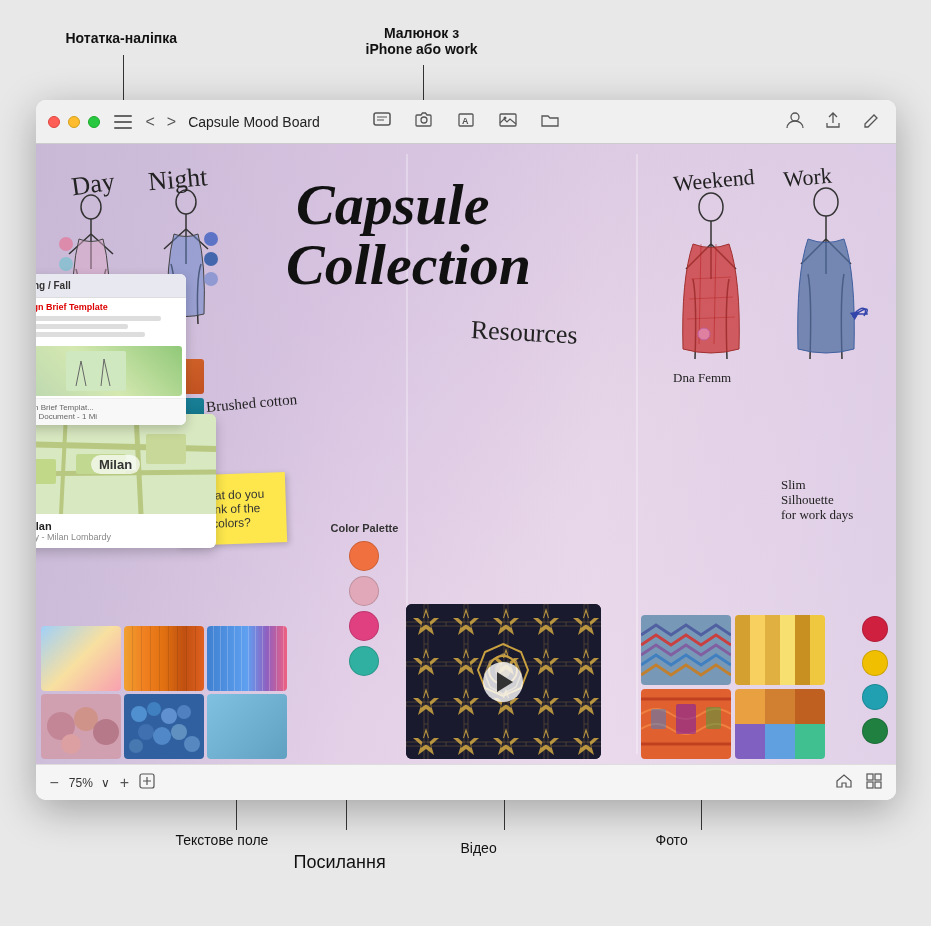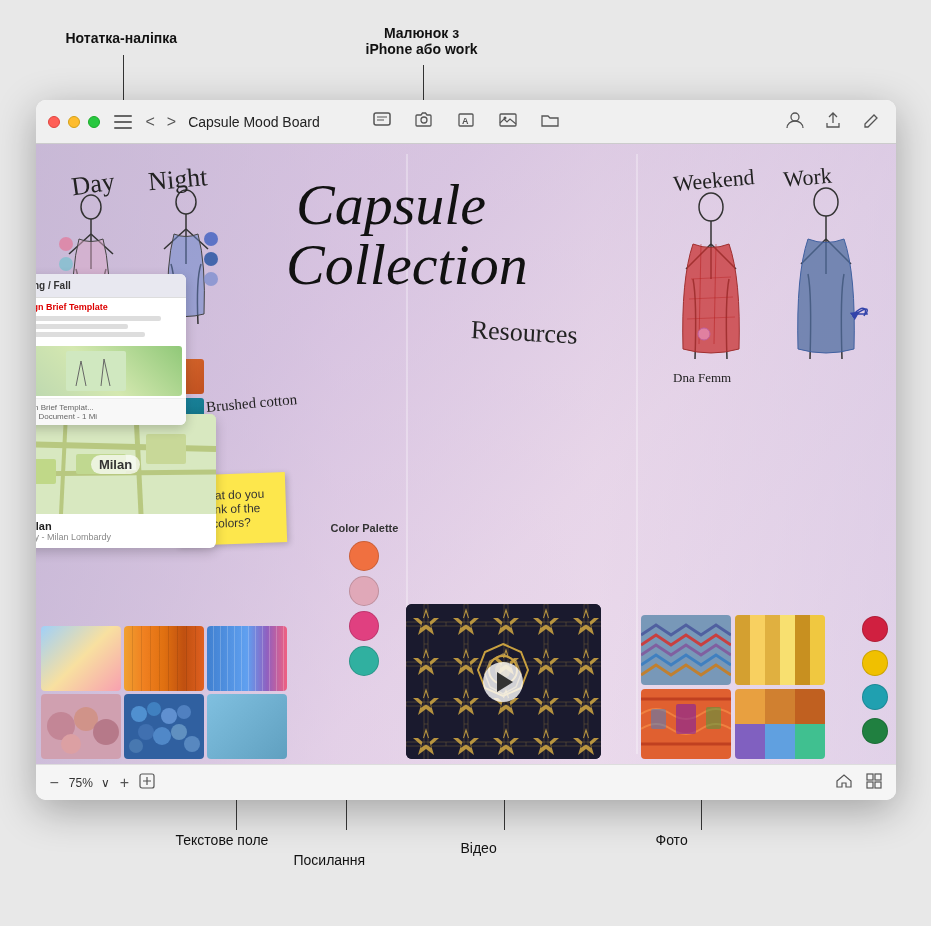--- a/index.html
+++ b/index.html
@@ -396,21 +396,21 @@
             <path d="M3 13L12 4l3 3-9 9H3v-3z" fill="none" stroke="#555" stroke-width="1.3"></path>
           </svg>
       </button>
     </div>
   </div>
 
   <div class="canvas">
 
     <div style="position:absolute; inset:0; background: linear-gradient(to right, rgba(200,185,215,0.7) 0%, rgba(220,200,230,0.4) 35%, rgba(230,215,235,0.3) 65%, rgba(210,195,225,0.5) 100%); pointer-events:none;"></div>
 
-    <div style="position:absolute; top:25px; left:240px; z-index:3; pointer-events:none;">
+    <div style="position:absolute; top:25px; left:240px; z-index:3; pointer-events:none;font-weight:bold;">
       <svg width="360" height="130" viewBox="0 0 360 130">
         <text x="20" y="55" font-family="Brush Script MT, cursive" font-size="58" fill="#111" font-style="italic">Capsule</text>
         <text x="10" y="115" font-family="Brush Script MT, cursive" font-size="58" fill="#111" font-style="italic">Collection</text>
       </svg>
     </div>
 
     <div style="position:absolute; top:20px; left:30px; z-index:3;">
       <svg width="60" height="35">
           <text x="5" y="28" font-family="Brush Script MT, cursive" font-size="26" fill="#222" transform="rotate(-8,30,18)">Day</text>
         </svg>
@@ -660,20 +660,27 @@
       </svg>
     </div>
 
     <div style="position:absolute; top:220px; left:635px; font-family:'Brush Script MT',cursive; font-size:13px; color:#222; z-index:3;">
       <svg width="80" height="25">
           <text x="2" y="18" font-family="Brush Script MT, cursive" font-size="13" fill="#222">Dna Femm</text>
         </svg>
     </div>
 
 
+    <div style="position:absolute; top:330px; right:10px; font-family:'Brush Script MT',cursive; font-size:13px; color:#222; text-align:right; line-height:1.5; z-index:3;">
+      <svg width="110" height="55">
+          <text x="5" y="15" font-family="Brush Script MT, cursive" font-size="13" fill="#222">Slim</text>
+          <text x="5" y="30" font-family="Brush Script MT, cursive" font-size="13" fill="#222">Silhouette</text>
+          <text x="5" y="45" font-family="Brush Script MT, cursive" font-size="13" fill="#222">for work days</text>
+        </svg>
+    </div>
 
     <div style="position:absolute; bottom:5px; left:605px; display:grid; grid-template-columns:90px 90px; grid-template-rows:70px 70px; gap:4px;">
 
       <div style="border-radius:4px; overflow:hidden; position:relative;">
         <svg width="90" height="70" viewBox="0 0 90 70">
           <rect width="90" height="70" fill="#7898b8"></rect>
           <path d="M0 20 L15 10 L30 20 L45 10 L60 20 L75 10 L90 20" fill="none" stroke="#5060a0" stroke-width="3"></path>
           <path d="M0 30 L15 20 L30 30 L45 20 L60 30 L75 20 L90 30" fill="none" stroke="#c84040" stroke-width="3"></path>
           <path d="M0 40 L15 30 L30 40 L45 30 L60 40 L75 30 L90 40" fill="none" stroke="#8060a0" stroke-width="3"></path>
           <path d="M0 50 L15 40 L30 50 L45 40 L60 50 L75 40 L90 50" fill="none" stroke="#4080c0" stroke-width="3"></path>
@@ -762,16 +769,16 @@
 </div>
 
 <div class="bottom-annotations" style="position:relative; width:860px; height:80px; margin-top:0;">
 
   <div style="position:absolute; left:200px; top:0; width:1px; height:30px; background:#333;"></div>
   <div style="position:absolute; left:310px; top:0; width:1px; height:30px; background:#333;"></div>
   <div style="position:absolute; left:468px; top:0; width:1px; height:30px; background:#333;"></div>
   <div style="position:absolute; left:665px; top:0; width:1px; height:30px; background:#333;"></div>
 
   <span style="position:absolute; left:140px; top:32px; font-size:14px; color:#111;">Текстове поле</span>
-  <span style="position:absolute; left:258px; top:52px; font-size:14px; color:#111;">Посилання</span>
+  <span style="position:absolute; left:258px; top:52px; font-size:18px; color:#111;">Посилання</span>
   <span style="position:absolute; left:425px; top:40px; font-size:14px; color:#111;">Відео</span>
   <span style="position:absolute; left:620px; top:32px; font-size:14px; color:#111;">Фото</span>
 </div>
 
 </body></html>

